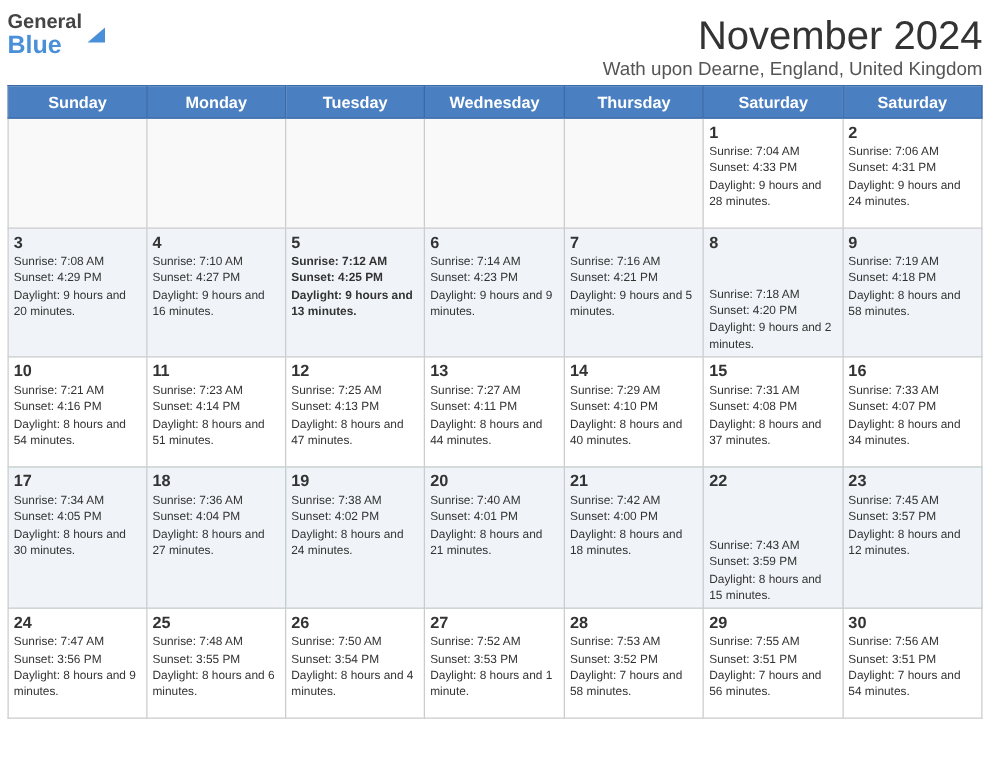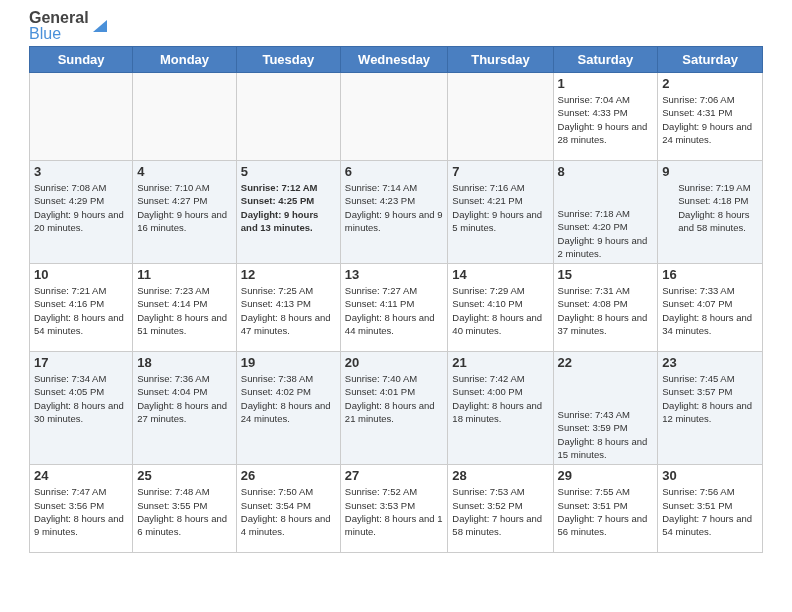--- a/index.html
+++ b/index.html
@@ -1,18 +1,18 @@
 <!DOCTYPE html>
 <html><head>
   <meta charset="utf-8">
   <style>
     * { margin: 0; padding: 0; box-sizing: border-box; }
     body { font-family: Arial, sans-serif; background: #fff; width: 792px; height: 612px; overflow: hidden; }
     
-    .container { width: 792px; padding: 10px 29px; }
+    .container { width: 792px; padding: 10px 6px; }
     
     .header { display: flex; justify-content: space-between; align-items: flex-start; margin-bottom: 4px; }
     
     .title-section { text-align: right; }
     .month-title { font-size: 32px; font-weight: normal; color: #333; }
     .location { font-size: 15px; color: #555; }
     
     .calendar { width: 100%; border-collapse: collapse; }
     
     .calendar th {
@@ -53,39 +53,43 @@
     
     .day-info {
       font-size: 9.5px;
       line-height: 1.4;
       color: #333;
     }
 
     .logo-wrapper { display: flex; align-items: center; }
     .logo-text { display: flex; flex-direction: column; line-height: 1; }
     .logo-line1 { font-size: 16px; font-weight: bold; color: #444; }
-    .logo-line2 { font-size: 16px; font-weight: normal; color: #4a90d9; }
+    .logo-line2 { font-size: 20px; font-weight: bold; color: #4a90d9; }
     .logo-icon { margin-left: 2px; }
   </style>
 </head>
 <body>
 
 <div class="container">
   <div class="header">
     <div class="logo-wrapper">
       <div class="logo-text">
         <span class="logo-line1">General</span>
         <span class="logo-line2">Blue</span>
       </div>
       <div class="logo-icon">
         <svg width="16" height="20" viewBox="0 0 16 20">
           <polygon points="2,18 16,6 16,18" fill="#4a90d9"></polygon>
         </svg>
       </div>
     </div>
+    <div class="title-section">
+      <div class="month-title">November 2024</div>
+      <div class="location">Wath upon Dearne, England, United Kingdom</div>
+    </div>
   </div>
 
   <table class="calendar">
     <thead>
       <tr>
       <th>Sunday</th>
           <th>Monday</th>
           <th>Tuesday</th>
           <th>Wednesday</th>
           <th>Thursday</th>
@@ -145,21 +149,21 @@
 Daylight: 9 hours and 5 minutes.</div>
           </td>
           <td style="background: rgb(240, 244, 248);">
             <span class="day-num">8</span>
             <div class="day-info" style="white-space: pre-line; margin-top: 28px;">Sunrise: 7:18 AM
 Sunset: 4:20 PM
 Daylight: 9 hours and 2 minutes.</div>
           </td>
           <td style="background: rgb(240, 244, 248);">
             <span class="day-num">9</span>
-            <div class="day-info" style="white-space: pre-line; margin-left: 16px;">Sunrise: 7:19 AM
+            <div class="day-info" style="white-space: pre-line;">Sunrise: 7:19 AM
 Sunset: 4:18 PM
 Daylight: 8 hours and 58 minutes.</div>
           </td>
         </tr>
         <tr>
           <td>
             <span class="day-num">10</span>
             <div class="day-info" style="white-space: pre-line;">Sunrise: 7:21 AM
 Sunset: 4:16 PM
 Daylight: 8 hours and 54 minutes.</div>

